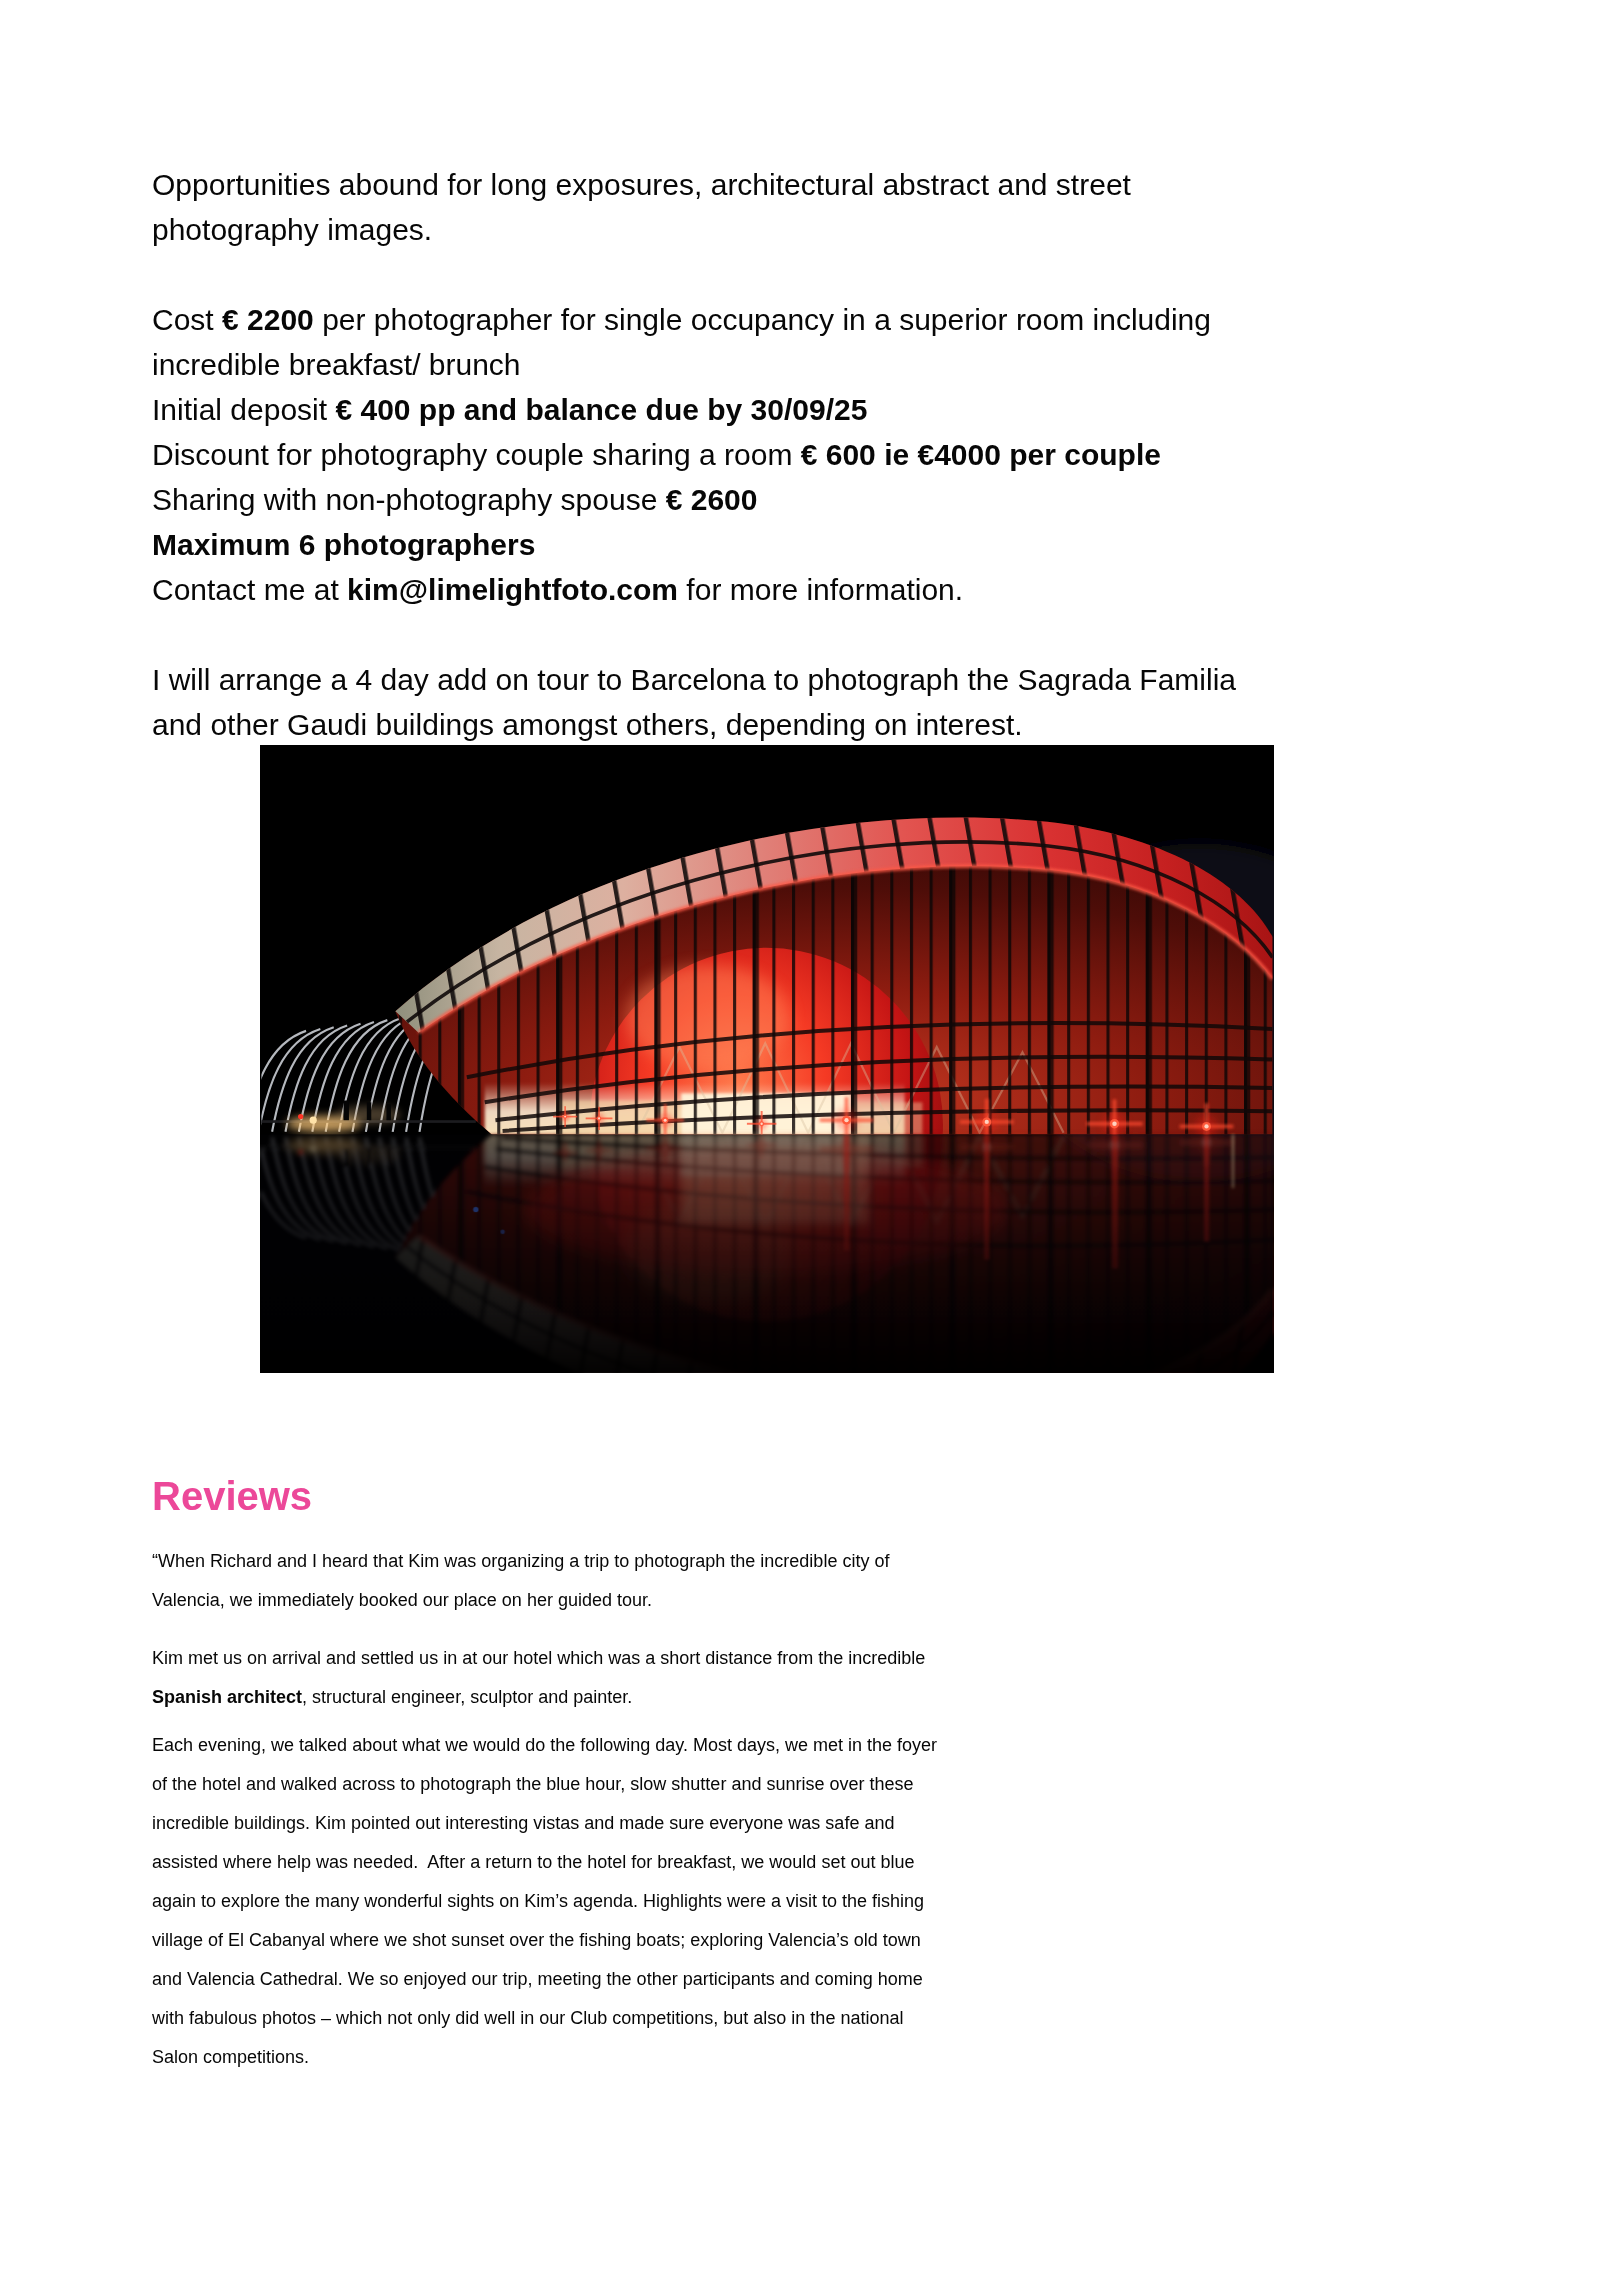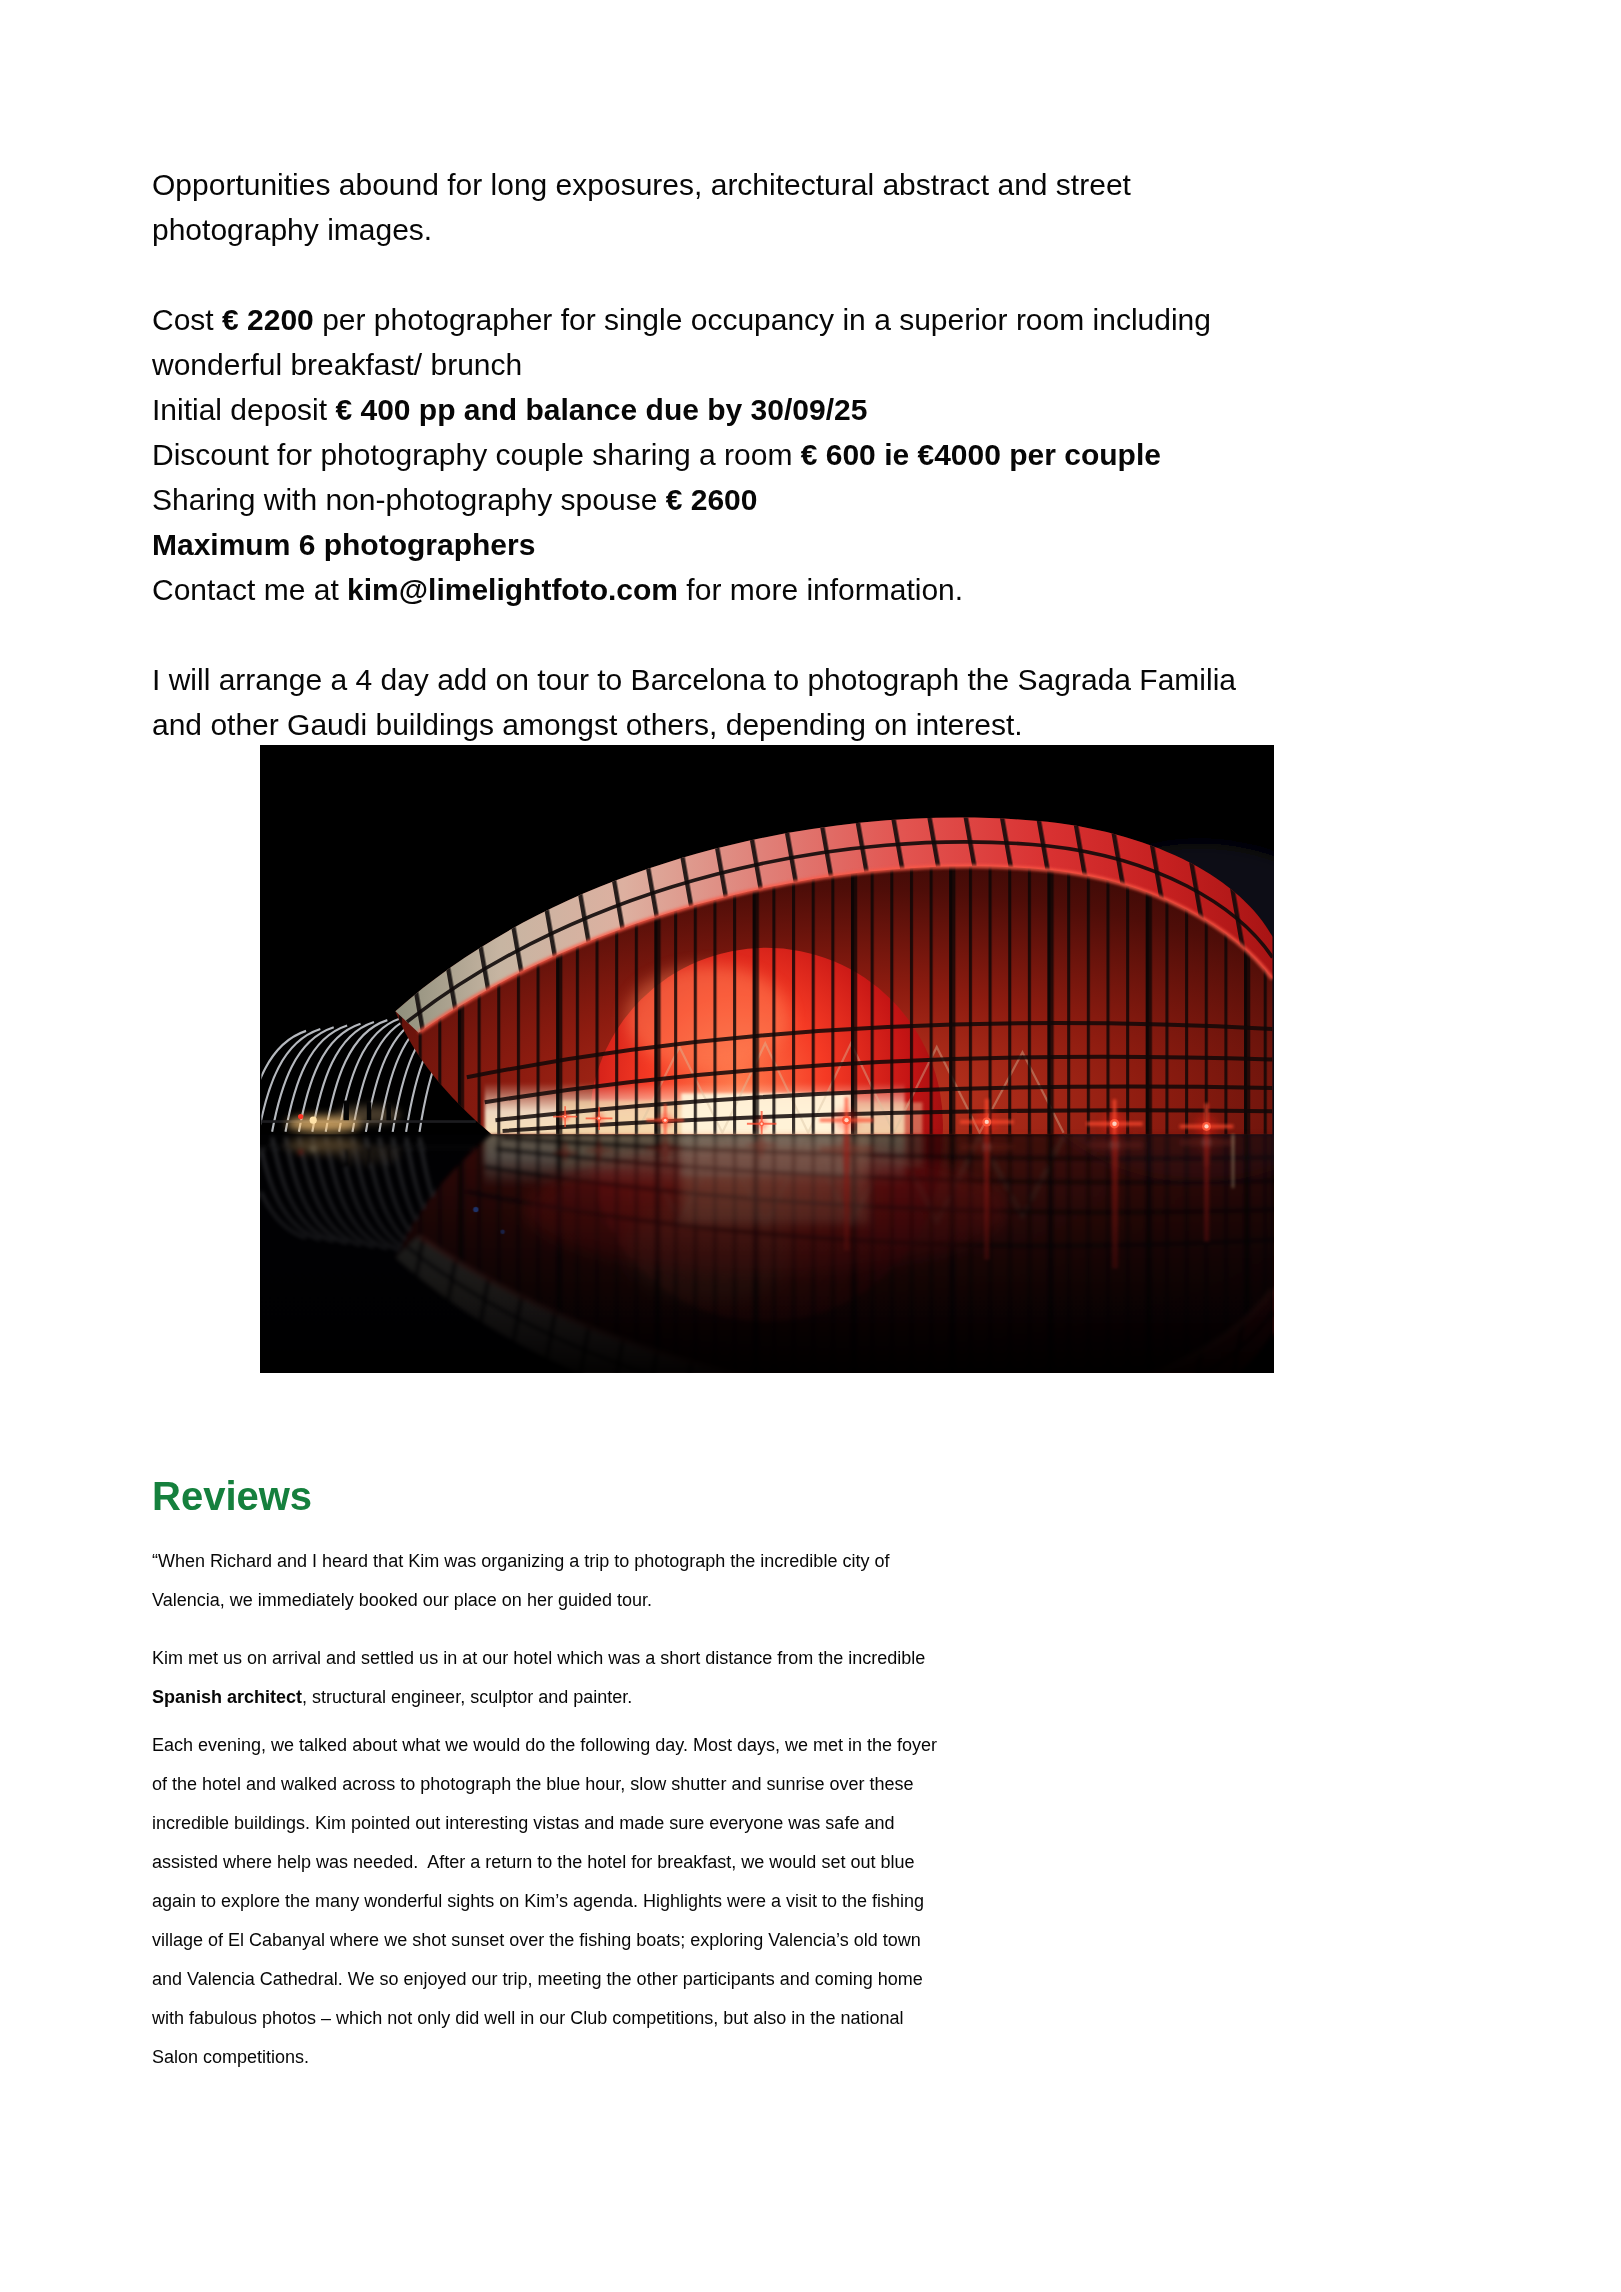--- a/index.html
+++ b/index.html
@@ -10,42 +10,42 @@
   }
   .textblock { position:absolute; left:152px; }
   .textblock .line { white-space:pre; }
   .toptext .line { font-size:30px; line-height:45px; }
   .toptext { top:162px; }
   .run.b { font-weight:bold; }
   .line.blank { height:45px; }
   .review .line { font-size:18px; line-height:39px; }
   .reviews-heading {
     position:absolute; left:152px; top:1472px; margin:0;
-    font-size:40px; line-height:48px; font-weight:bold; color:#15803d;
+    font-size:40px; line-height:48px; font-weight:bold; color:#ec4899;
   }
   .p1 { top:1542px; }
   .p2 { top:1639px; }
   .p3 { top:1726px; }
   figure.photo {
     position:absolute; left:260px; top:745px; width:1014px; height:628px;
     margin:0; padding:0; background:#000; overflow:hidden;
   }
   figure.photo svg { display:block; }
 </style>
 </head>
 <body>
 
 <div class="page">
 
   <div class="textblock toptext">
       <div class="line"><span class="run">Opportunities abound for long exposures, architectural abstract and street</span></div>
       <div class="line"><span class="run">photography images.</span></div>
       <div class="line blank"></div>
       <div class="line"><span class="run">Cost </span><span class="run b">€ 2200</span><span class="run"> per photographer for single occupancy in a superior room including</span></div>
-      <div class="line"><span class="run">wonderful breakfast/ brunch</span></div>
+      <div class="line"><span class="run">incredible breakfast/ brunch</span></div>
       <div class="line"><span class="run">Initial deposit </span><span class="run b">€ 400 pp and balance due by 30/09/25</span></div>
       <div class="line"><span class="run">Discount for photography couple sharing a room </span><span class="run b">€ 600 ie €4000 per couple</span></div>
       <div class="line"><span class="run">Sharing with non-photography spouse </span><span class="run b">€ 2600</span></div>
       <div class="line"><span class="run b">Maximum 6 photographers</span></div>
       <div class="line"><span class="run">Contact me at </span><span class="run b">kim@limelightfoto.com</span><span class="run"> for more information.</span></div>
       <div class="line blank"></div>
       <div class="line"><span class="run">I will arrange a 4 day add on tour to Barcelona to photograph the Sagrada Familia</span></div>
       <div class="line"><span class="run">and other Gaudi buildings amongst others, depending on interest.</span></div>
     </div>
 

